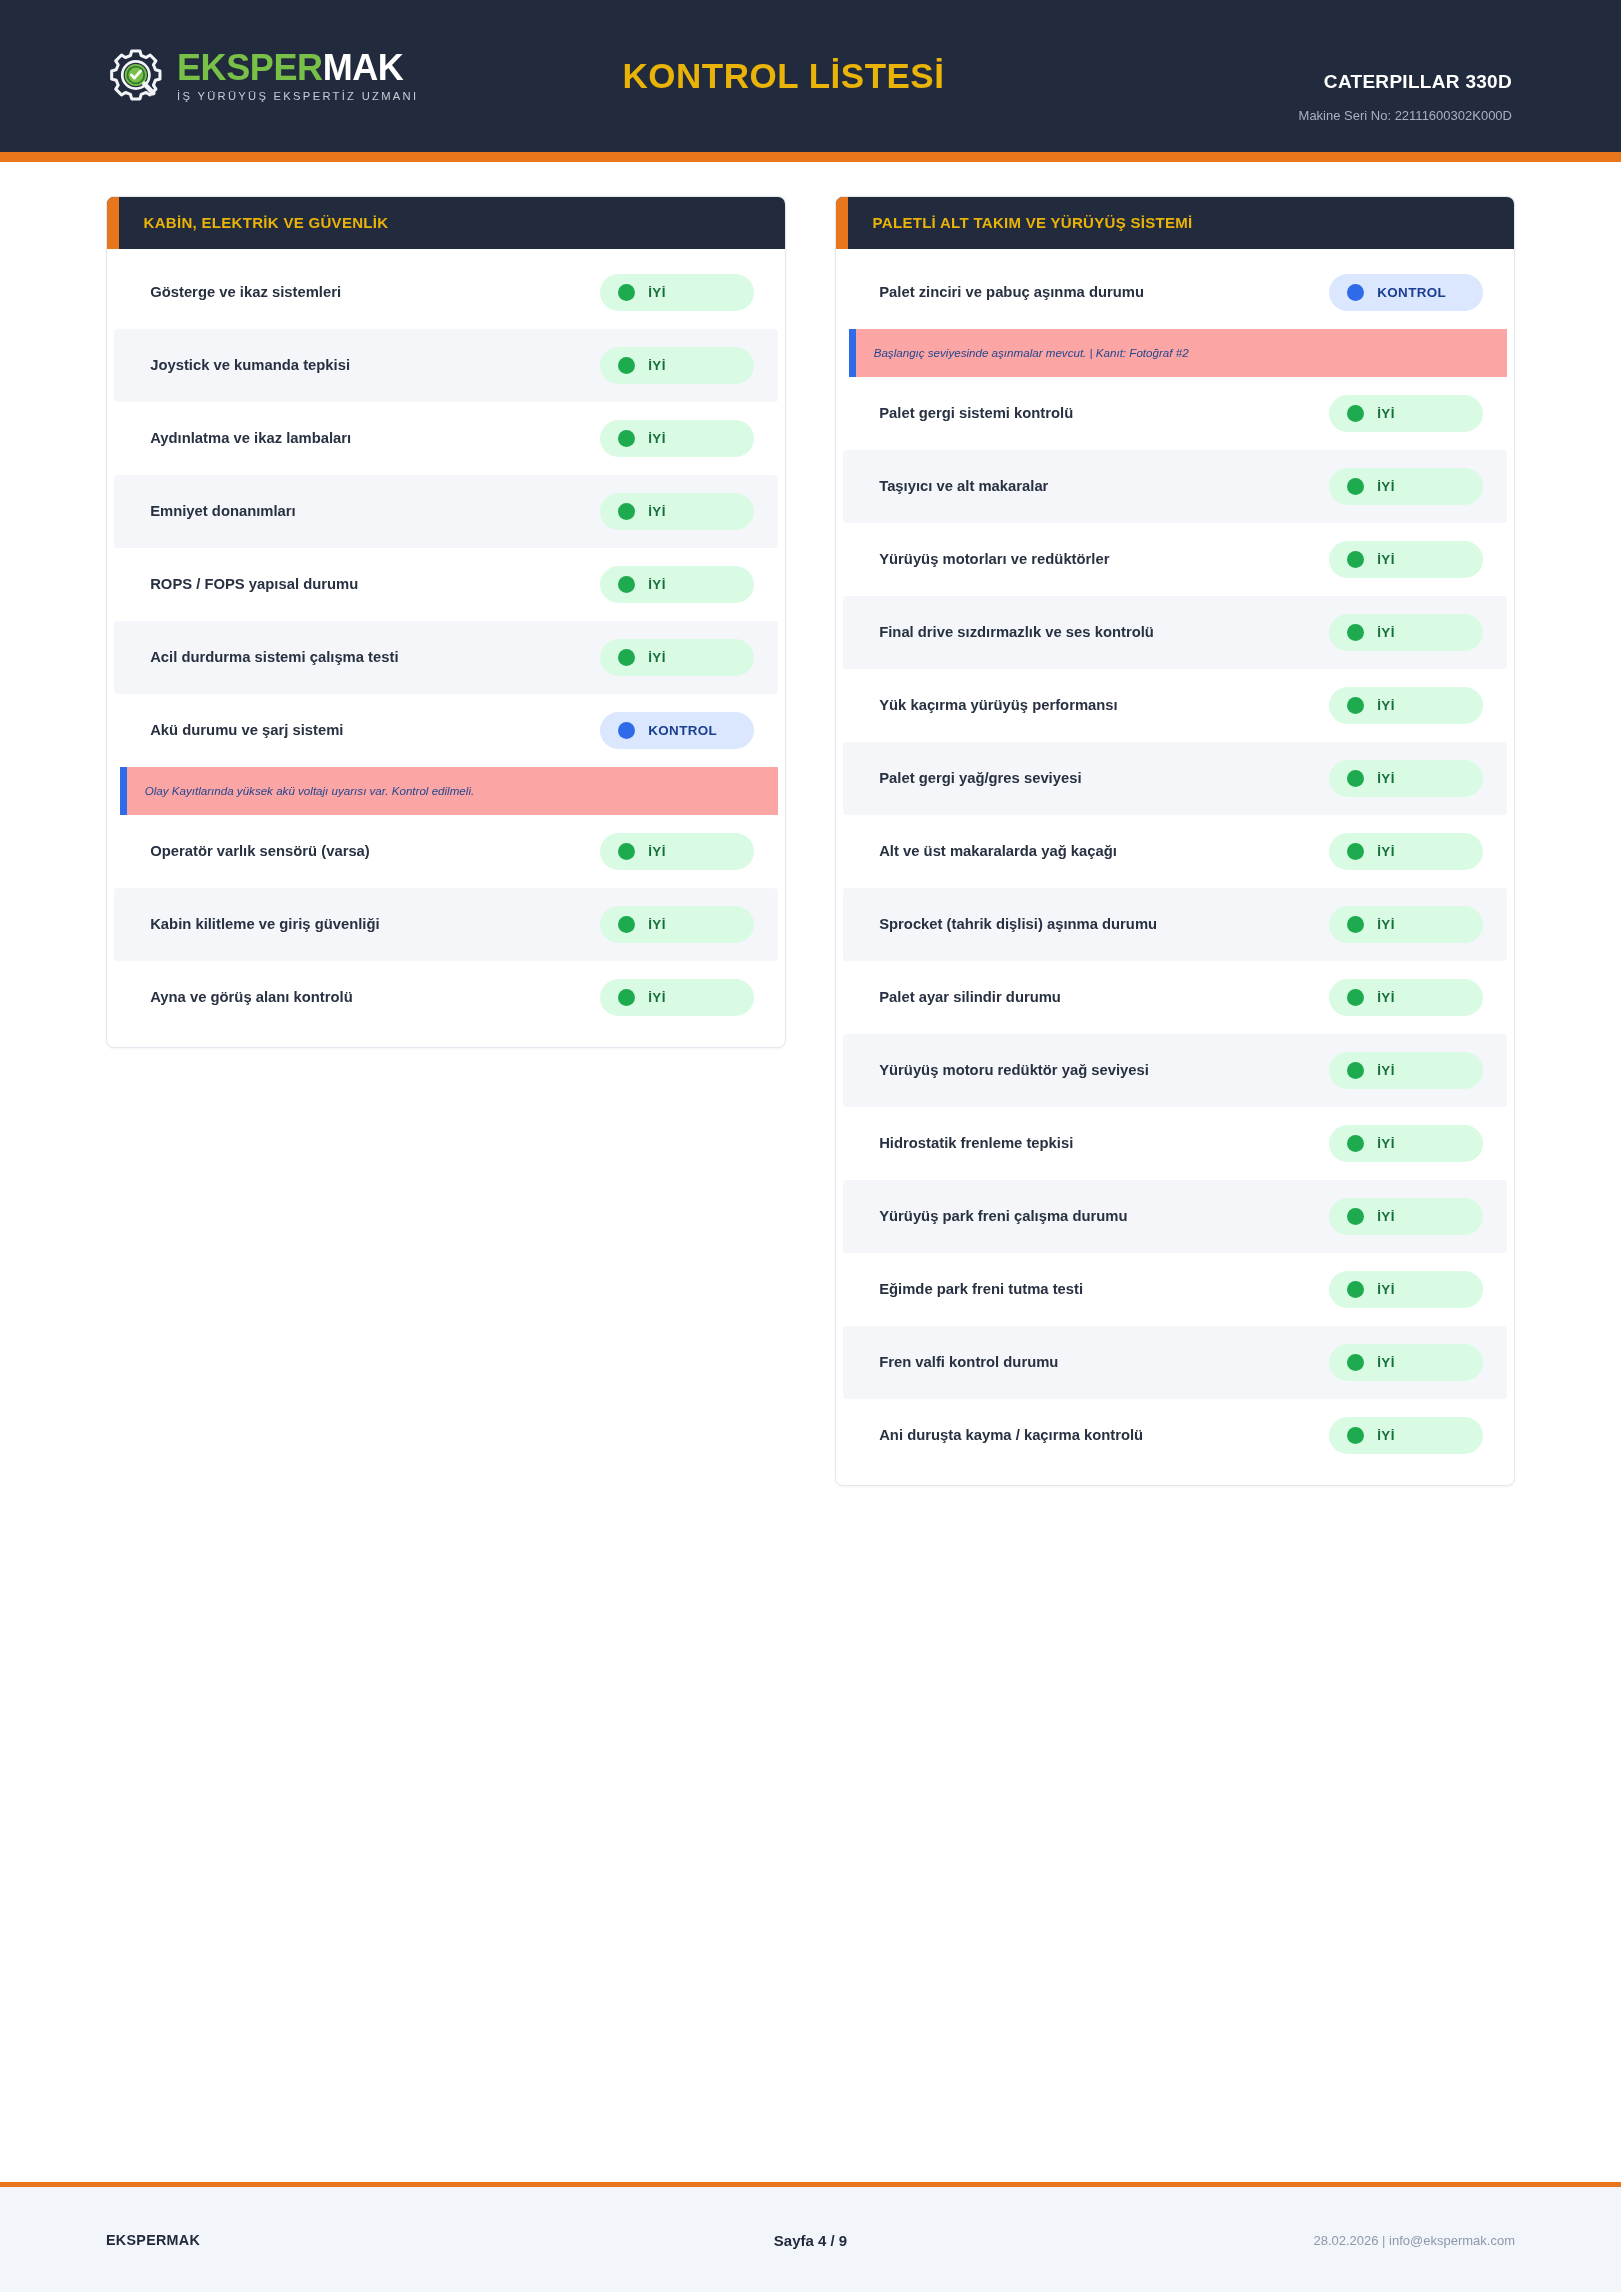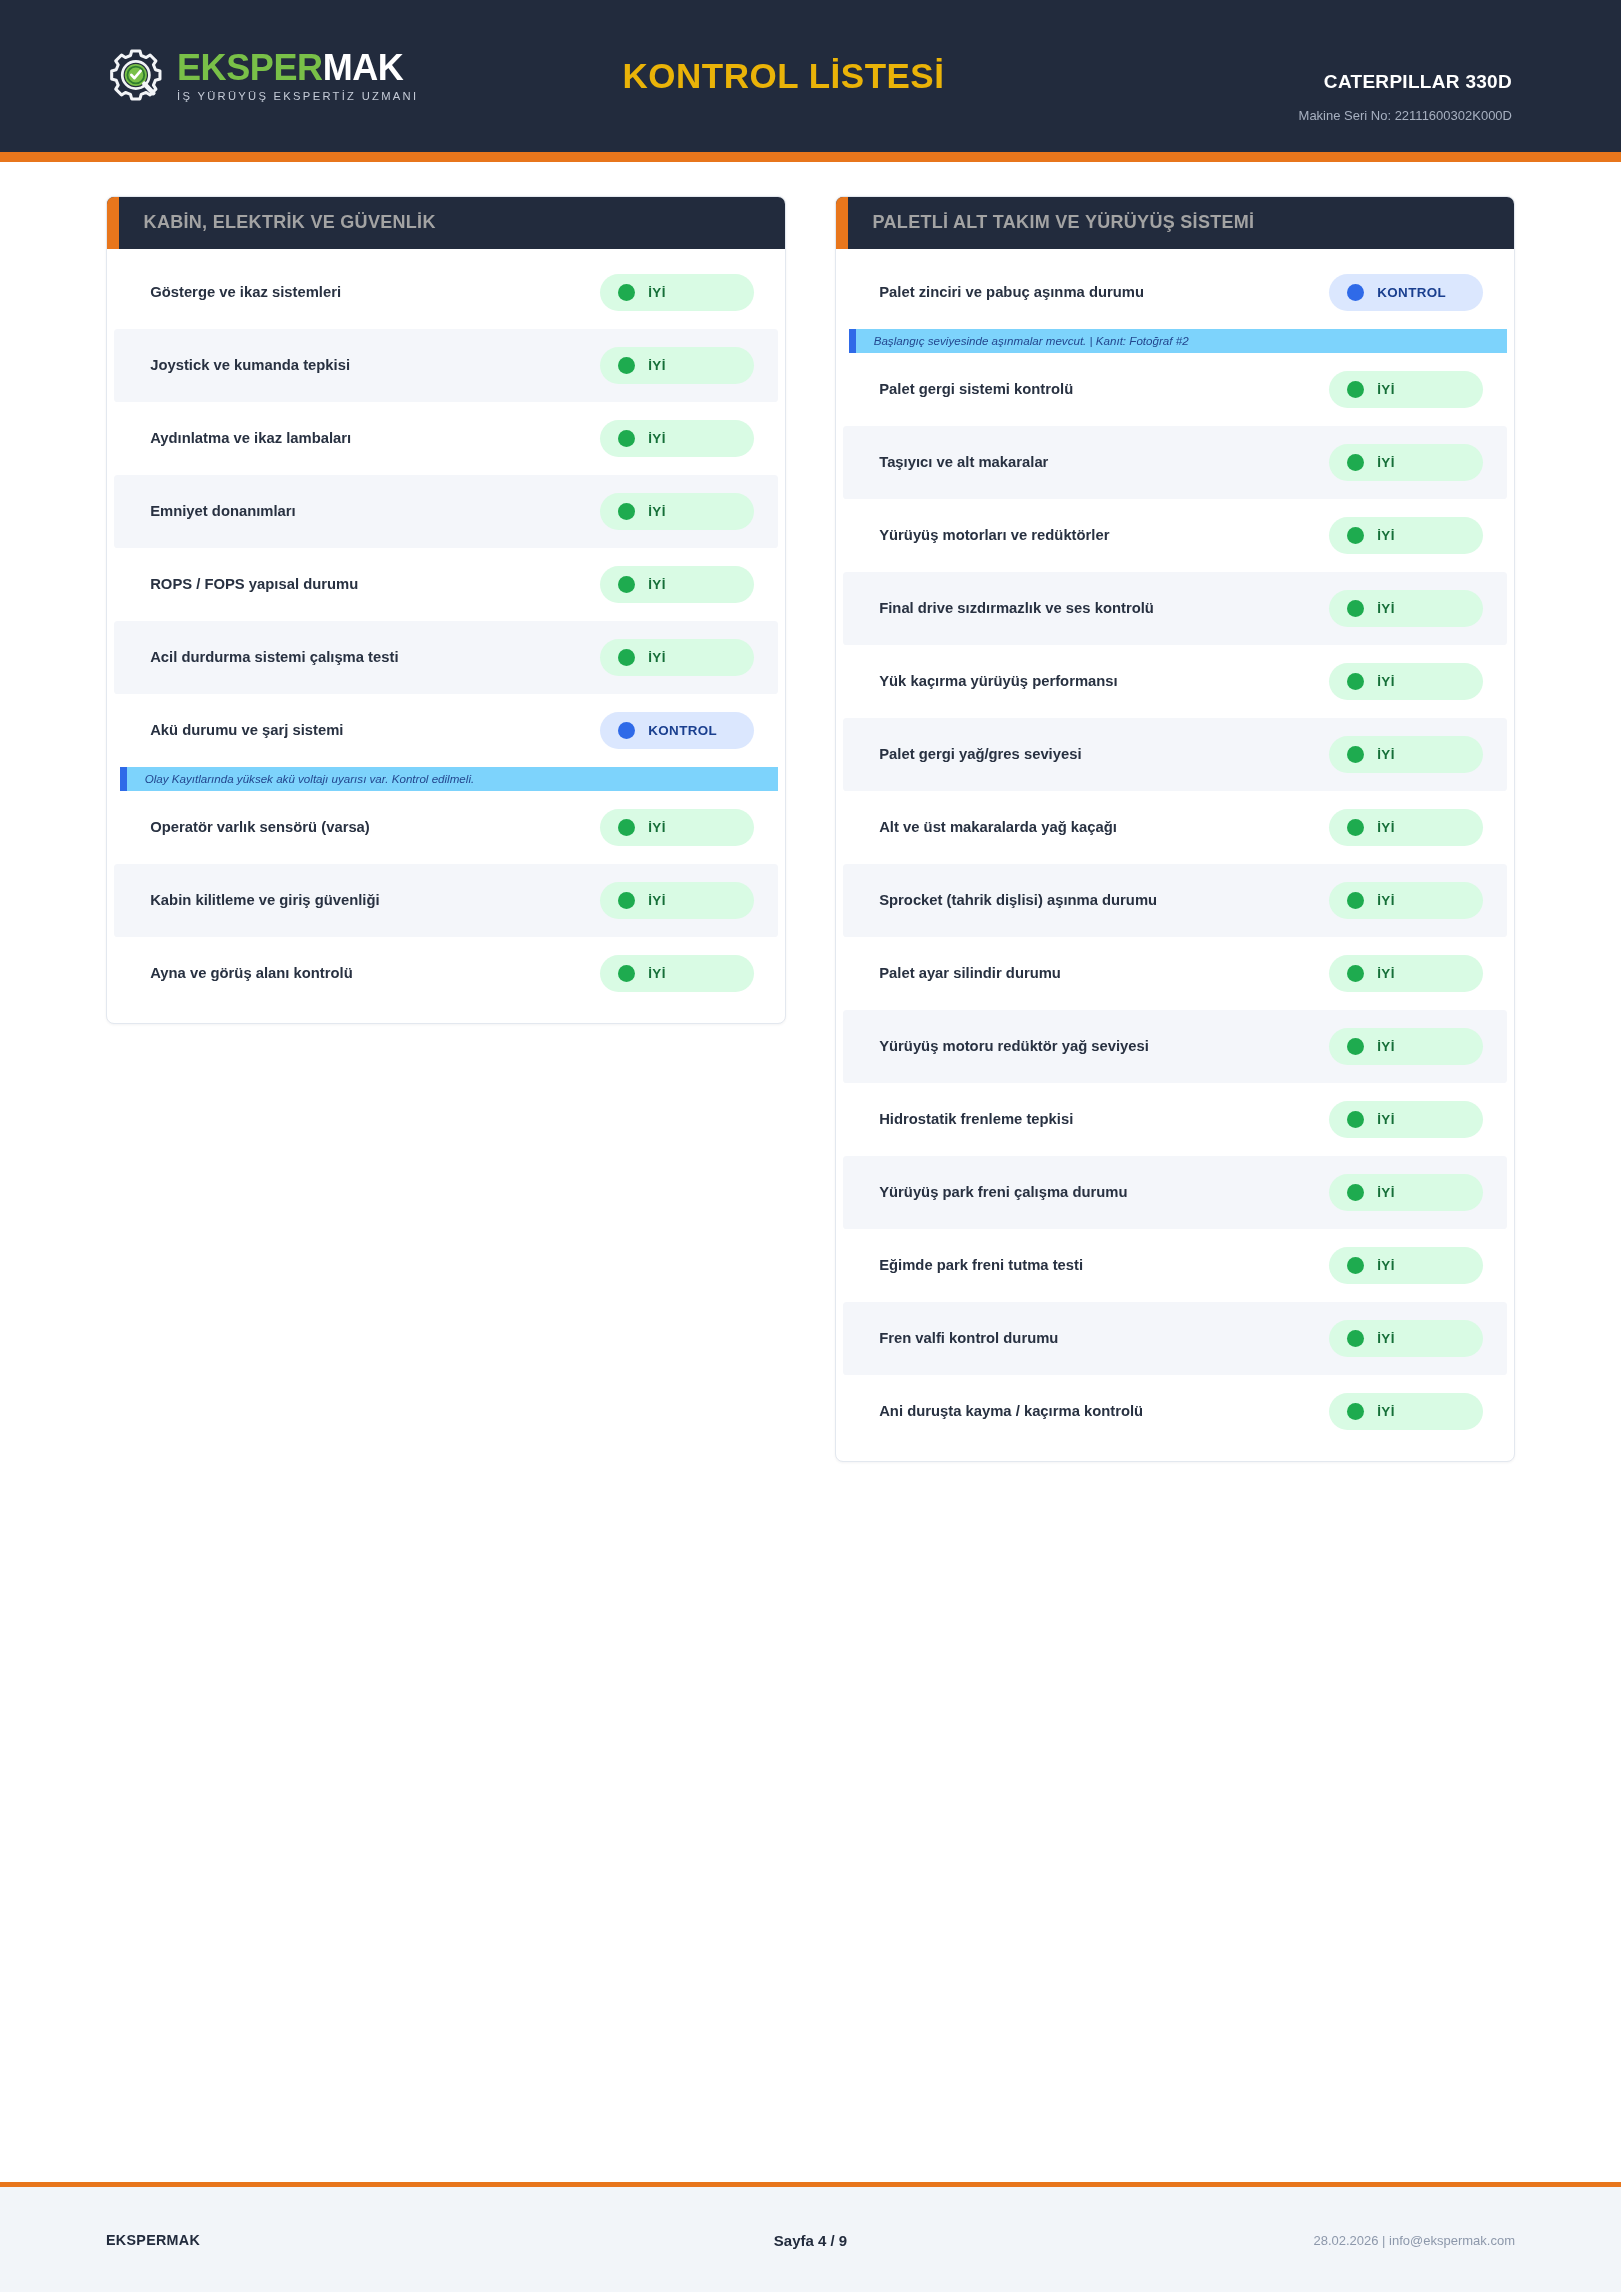--- a/index.html
+++ b/index.html
@@ -111,22 +111,22 @@
     align-items: center;
     height: 52px;
   }
   .card-head-bar {
     width: 11.6px;
     align-self: stretch;
     background: #e8761c;
     flex: 0 0 auto;
   }
   .card-head-title {
-    color: #a3a3a3;
-    font-size: 18px;
+    color: #eab308;
+    font-size: 15px;
     font-weight: 700;
     letter-spacing: 0.3px;
     padding-left: 25px;
     white-space: nowrap;
   }
 
   .card-body { padding: 7.2px 0 12.5px 0; }
 
   .row {
     display: flex;
@@ -171,23 +171,23 @@
   .badge.iyi .dot { background: #1eab4f; }
   .badge.iyi .txt { color: #156f38; }
 
   .badge.kontrol { background: #dbe7fe; min-width: 154px; }
   .badge.kontrol .dot { background: #2f6ae8; }
   .badge.kontrol .txt { color: #1a3f8f; }
 
   .note {
     display: flex;
     align-items: stretch;
-    background: #7dd3fc;
+    background: #fca5a5;
     margin: 0 7.2px 0 12.5px;
-    height: 24px;
+    height: 48px;
     overflow: hidden;
   }
   .note-bar { width: 7.2px; background: #2f6ae8; flex: 0 0 auto; }
   .note-text {
     font-size: 11.6px;
     font-style: italic;
     color: #23478f;
     padding-left: 18px;
     display: flex;
     align-items: center;

